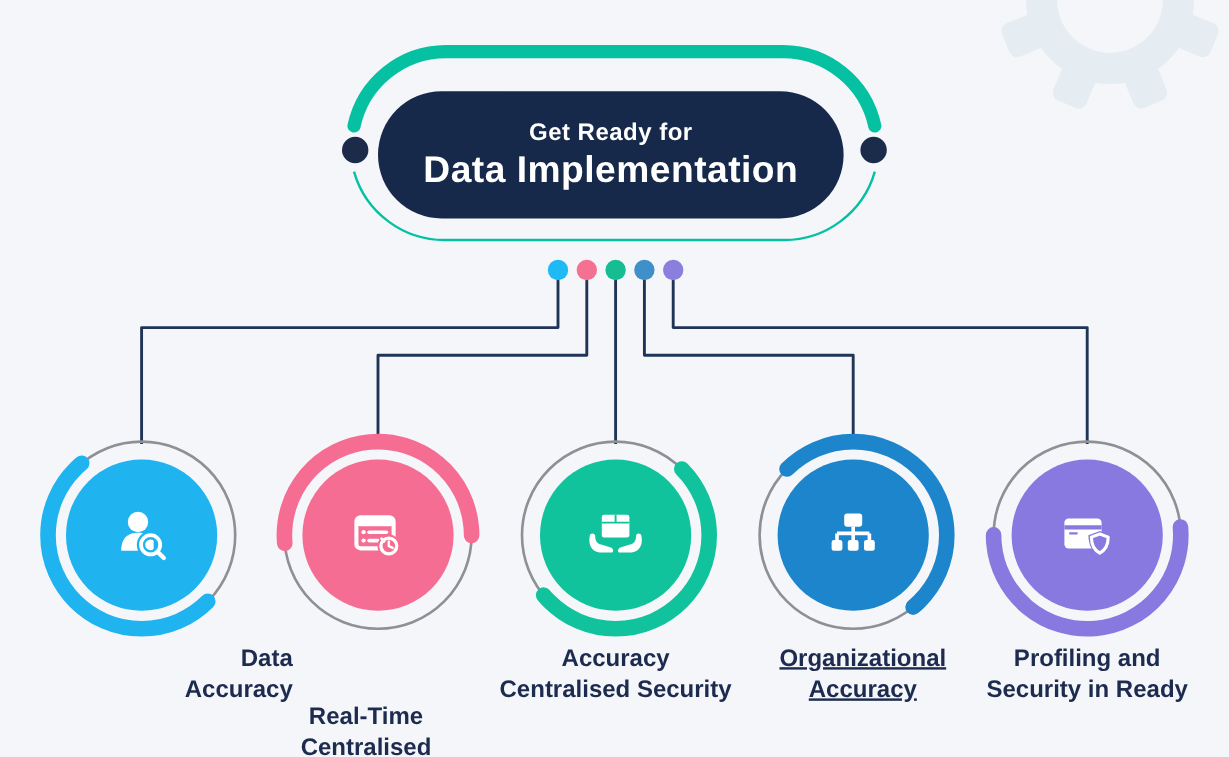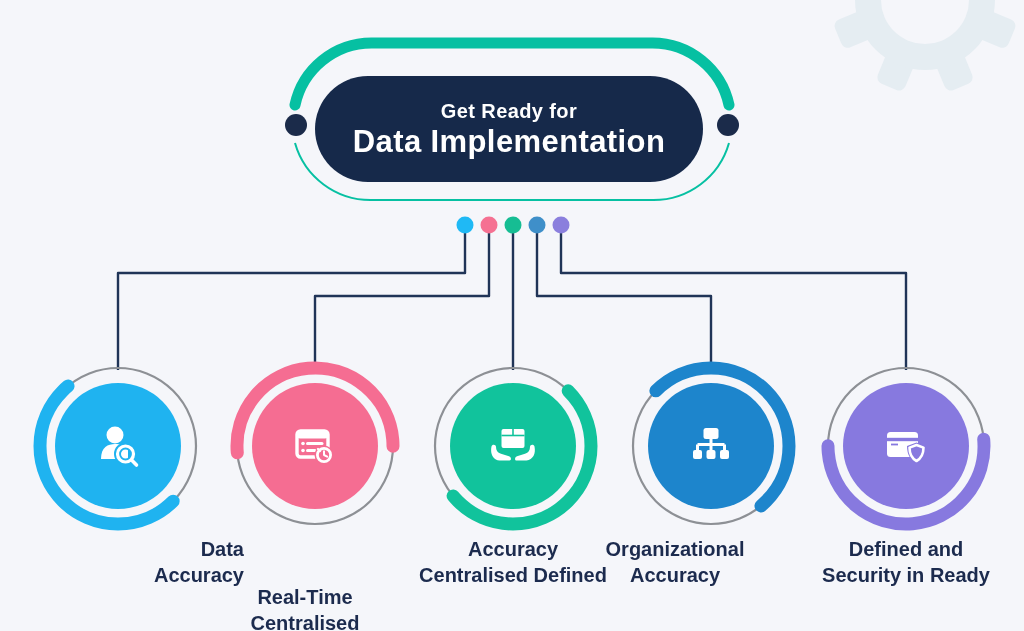--- a/index.html
+++ b/index.html
@@ -24,21 +24,21 @@
   .item-label{
     position:absolute;top:536px;width:220px;
     text-align:center;
     color:var(--label-color,#1c2b4e);
     font-size:20px;font-weight:bold;line-height:26px;
     z-index:3;
   }
   .label-1{left:24px;text-align:right;}
   .label-2{left:195px;margin-top:48px;}
   .label-3{left:403px;}
-  .label-4{left:565px;}
+  .label-4{left:609px;text-decoration:underline;}
   .label-5{left:796px;}
   .ring-arc{stroke-linecap:round;}
 </style>
 </head>
 <body style="--bg: #f5f6fa; --pill-bg: #16294a; --pill-text: #ffffff; --label-color: #1c2b4e;">
 
 <div class="canvas">
 
   <svg class="art" width="1024" height="631" viewBox="0 0 1024 631" xmlns="http://www.w3.org/2000/svg">
 
@@ -173,24 +173,24 @@
   <div class="item-label label-1">
     <div>Data</div>
     <div>Accuracy</div>
   </div>
   <div class="item-label label-2">
     <div>Real-Time</div>
     <div>Centralised</div>
   </div>
   <div class="item-label label-3">
     <div>Accuracy</div>
-    <div>Centralised Defined</div>
+    <div>Centralised Security</div>
   </div>
   <div class="item-label label-4">
     <div>Organizational</div>
     <div>Accuracy</div>
   </div>
   <div class="item-label label-5">
-    <div>Defined and</div>
+    <div>Profiling and</div>
     <div>Security in Ready</div>
   </div>
 
 </div>
 
 </body></html>

